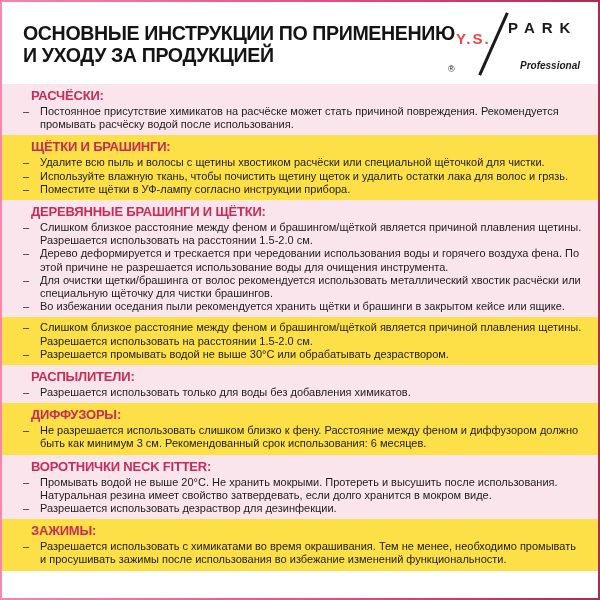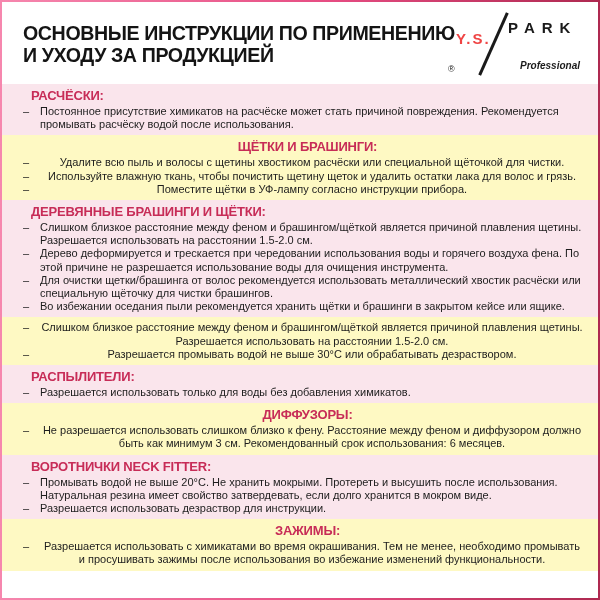--- a/index.html
+++ b/index.html
@@ -76,21 +76,21 @@
     position: absolute;
     left: 8px; top: 52px;
     font-size: 9px; color: #1a1a1a;
   }
   
   .section {
     flex: 0 0 auto;
     padding: 4px 14px 4px 21px;
   }
   .section.pink { background: #fae5ec; }
-  .section.white { background: #fef9c3; text-align: center; }
+  .section.white { background: #fde047; }
   .section h2 {
     margin: 0 0 2px 8px;
     font-size: 13px;
     font-weight: bold;
     color: #c72c57;
     line-height: 15px;
     letter-spacing: -0.2px;
   }
   .section ul {
     margin: 0; padding: 0;
@@ -175,21 +175,21 @@
       <h2>ДИФФУЗОРЫ:</h2>
       <ul>
         <li>Не разрешается использовать слишком близко к фену. Расстояние между феном и диффузором должно быть как минимум 3 см. Рекомендованный срок использования: 6 месяцев.</li>
       </ul>
     </div>
 
     <div class="section pink">
       <h2>ВОРОТНИЧКИ NECK FITTER:</h2>
       <ul>
         <li>Промывать водой не выше 20°C. Не хранить мокрыми. Протереть и высушить после использования. Натуральная резина имеет свойство затвердевать, если долго хранится в мокром виде.</li>
-        <li>Разрешается использовать дезраствор для инструкции.</li>
+        <li>Разрешается использовать дезраствор для дезинфекции.</li>
       </ul>
     </div>
 
     <div class="section white">
       <h2>ЗАЖИМЫ:</h2>
       <ul>
         <li>Разрешается использовать с химикатами во время окрашивания. Тем не менее, необходимо промывать и просушивать зажимы после использования во избежание изменений функциональности.</li>
       </ul>
     </div>
 

